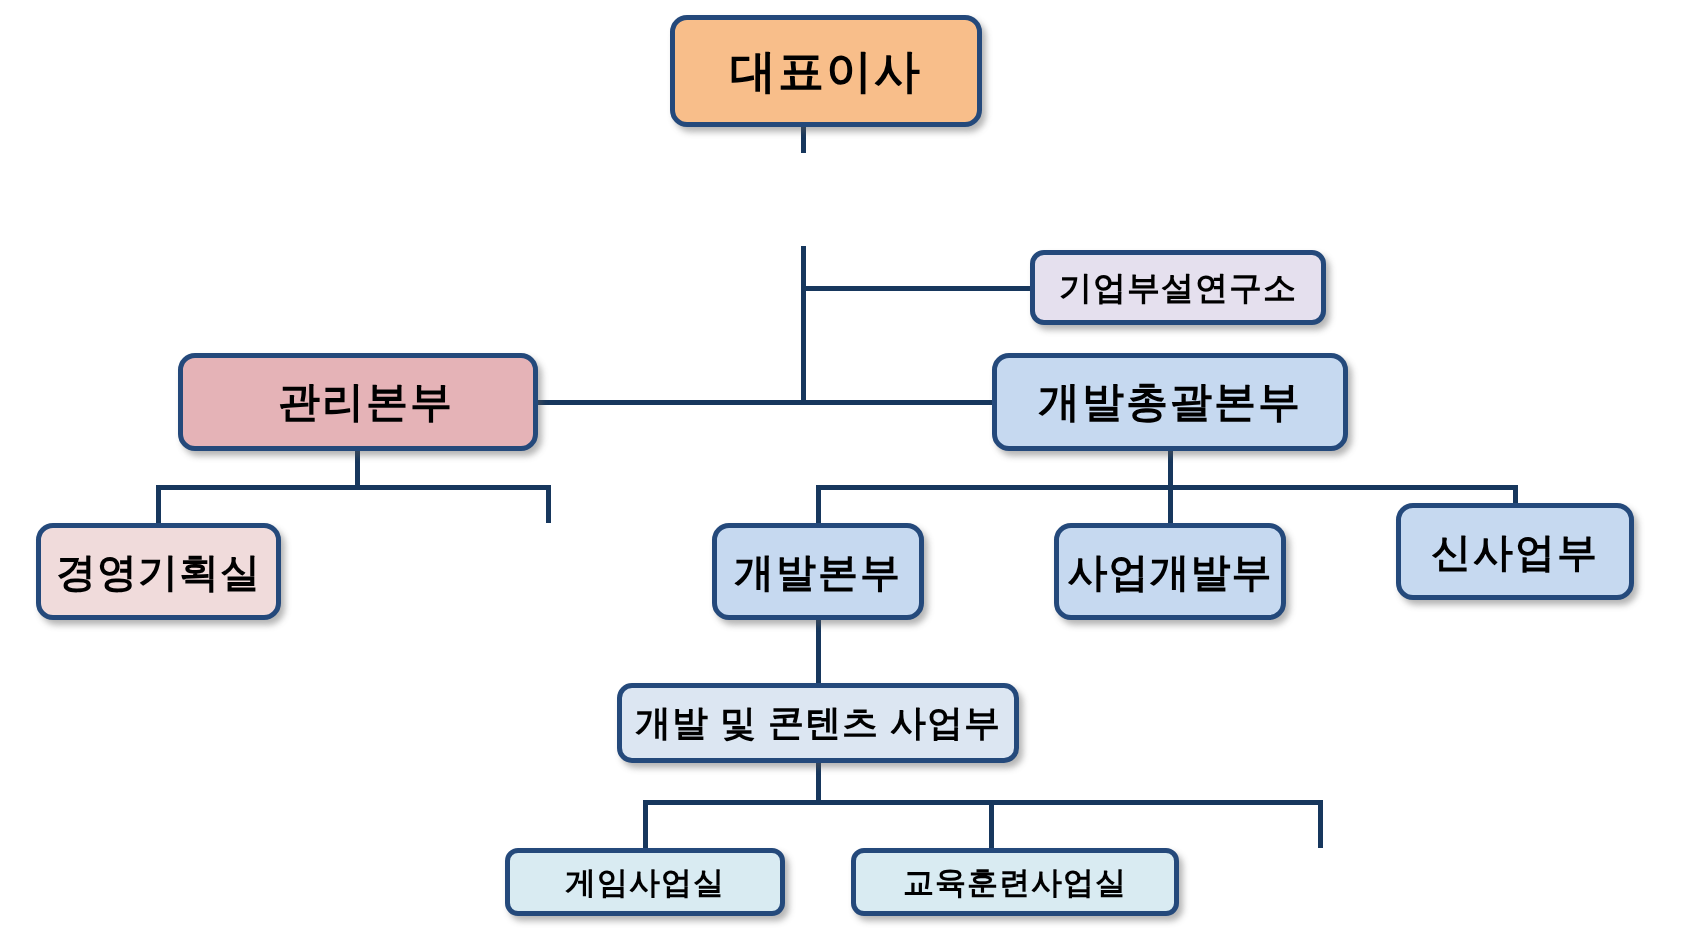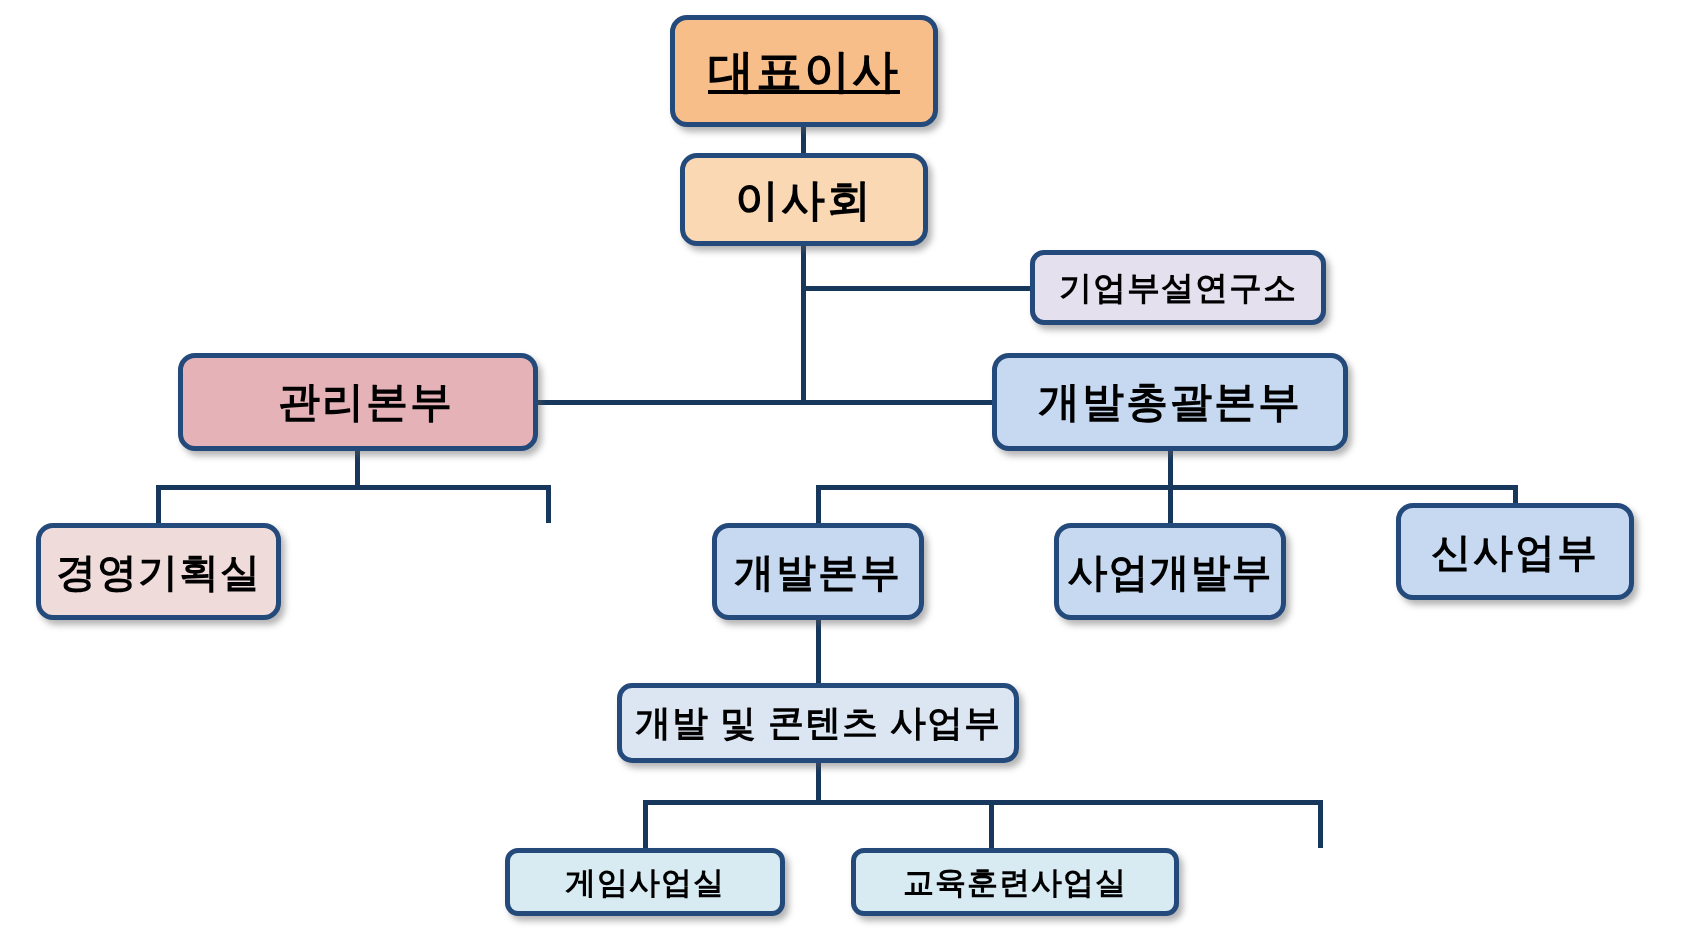--- a/index.html
+++ b/index.html
@@ -53,27 +53,24 @@
   <div class="line" style="left:816px;top:485px;width:702px;height:5px;"></div>
   <div class="line" style="left:816px;top:485px;width:5px;height:38px;"></div>
   <div class="line" style="left:1513px;top:485px;width:5px;height:38px;"></div>
   <div class="line" style="left:816px;top:620px;width:5px;height:63px;"></div>
   <div class="line" style="left:816px;top:763px;width:5px;height:42px;"></div>
   <div class="line" style="left:643px;top:800px;width:680px;height:5px;"></div>
   <div class="line" style="left:643px;top:800px;width:5px;height:48px;"></div>
   <div class="line" style="left:989px;top:800px;width:5px;height:48px;"></div>
   <div class="line" style="left:1318px;top:800px;width:5px;height:48px;"></div>
 
-  <div class="node" style="left: 670px; top: 15px; width: 268px; height: 112px; font-size: 46px; background-color: rgb(248, 190, 138); text-decoration: underline;">
+  <div class="node" style="left: 670px; top: 15px; width: 312px; height: 112px; font-size: 46px; background-color: rgb(248, 190, 138);">
     <span class="lbl">대표이사</span>
   </div>
 
-  <div class="node" style="left: 680px; top: 153px; width: 248px; height: 93px; font-size: 44px; background-color: rgb(251, 216, 180);">
-    <span class="lbl">이사회</span>
-  </div>
 
   <div class="node" style="left: 1030px; top: 250px; width: 296px; height: 75px; font-size: 33px; letter-spacing: 1px; border-radius: 14px; background-color: rgb(229, 224, 238);">
     <span class="lbl">기업부설연구소</span>
   </div>
 
   <div class="node" style="left: 178px; top: 353px; width: 360px; height: 98px; font-size: 42px; background-color: rgb(229, 179, 183); padding-left: 16px;">
     <span class="lbl">관리본부</span>
   </div>
 
   <div class="node" style="left: 992px; top: 353px; width: 356px; height: 98px; font-size: 42px; background-color: rgb(198, 217, 240); text-align: center;">

